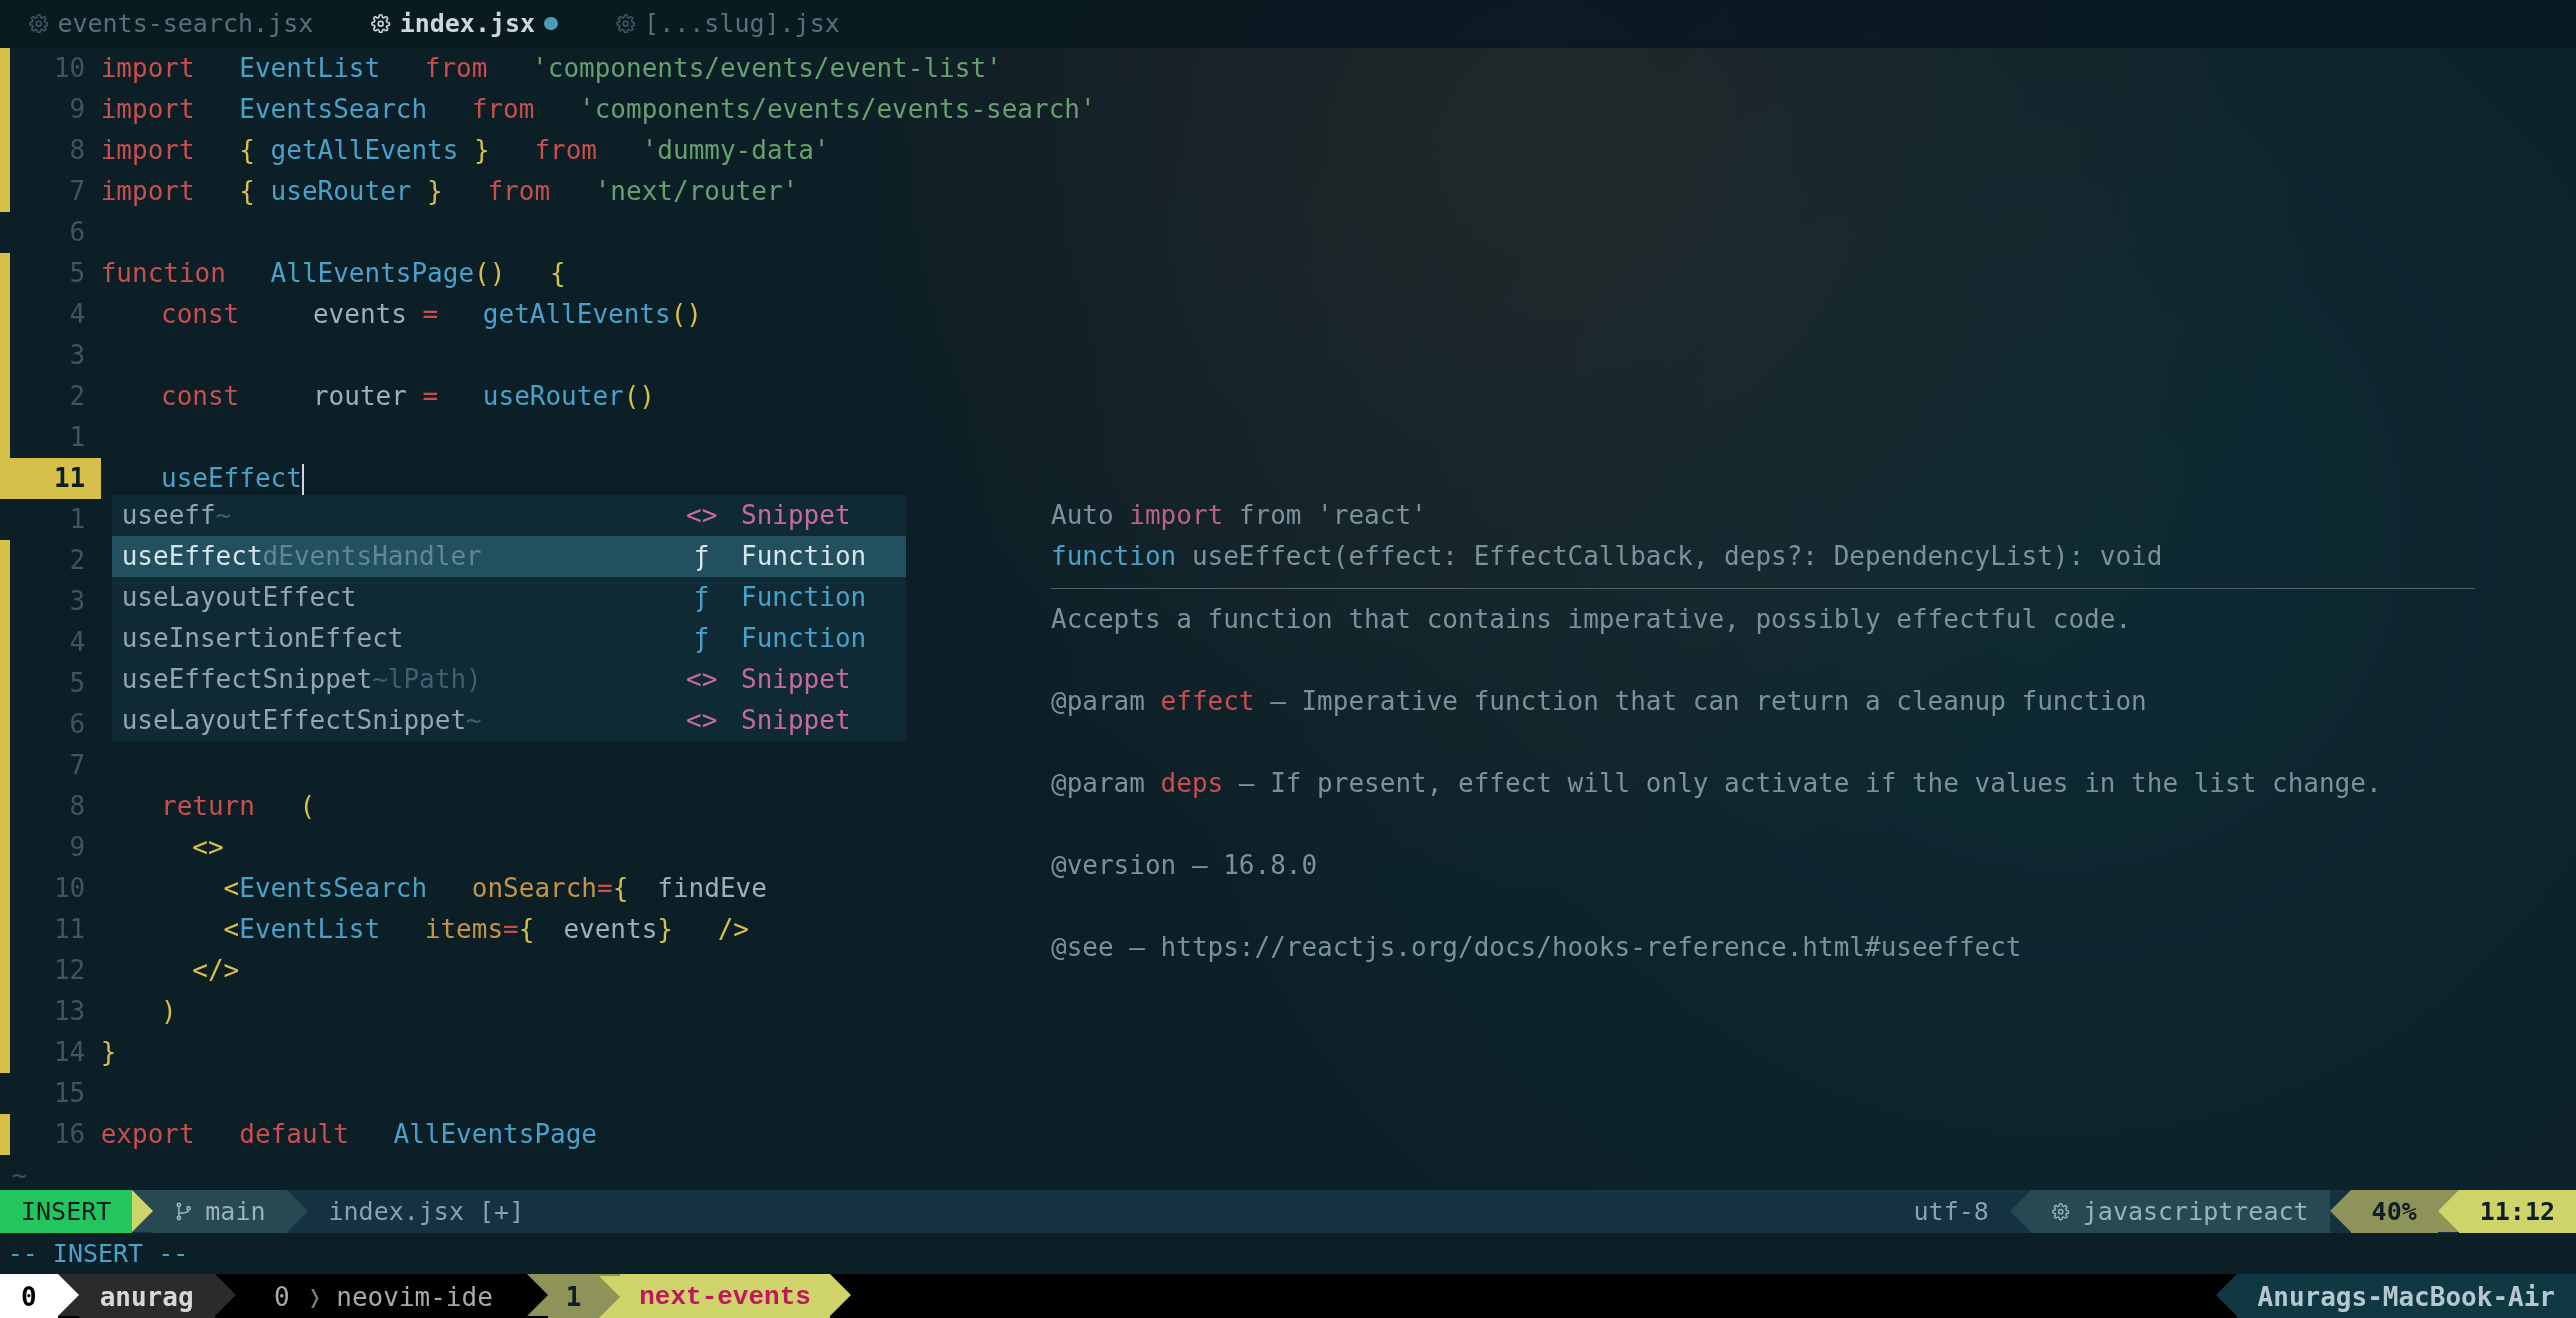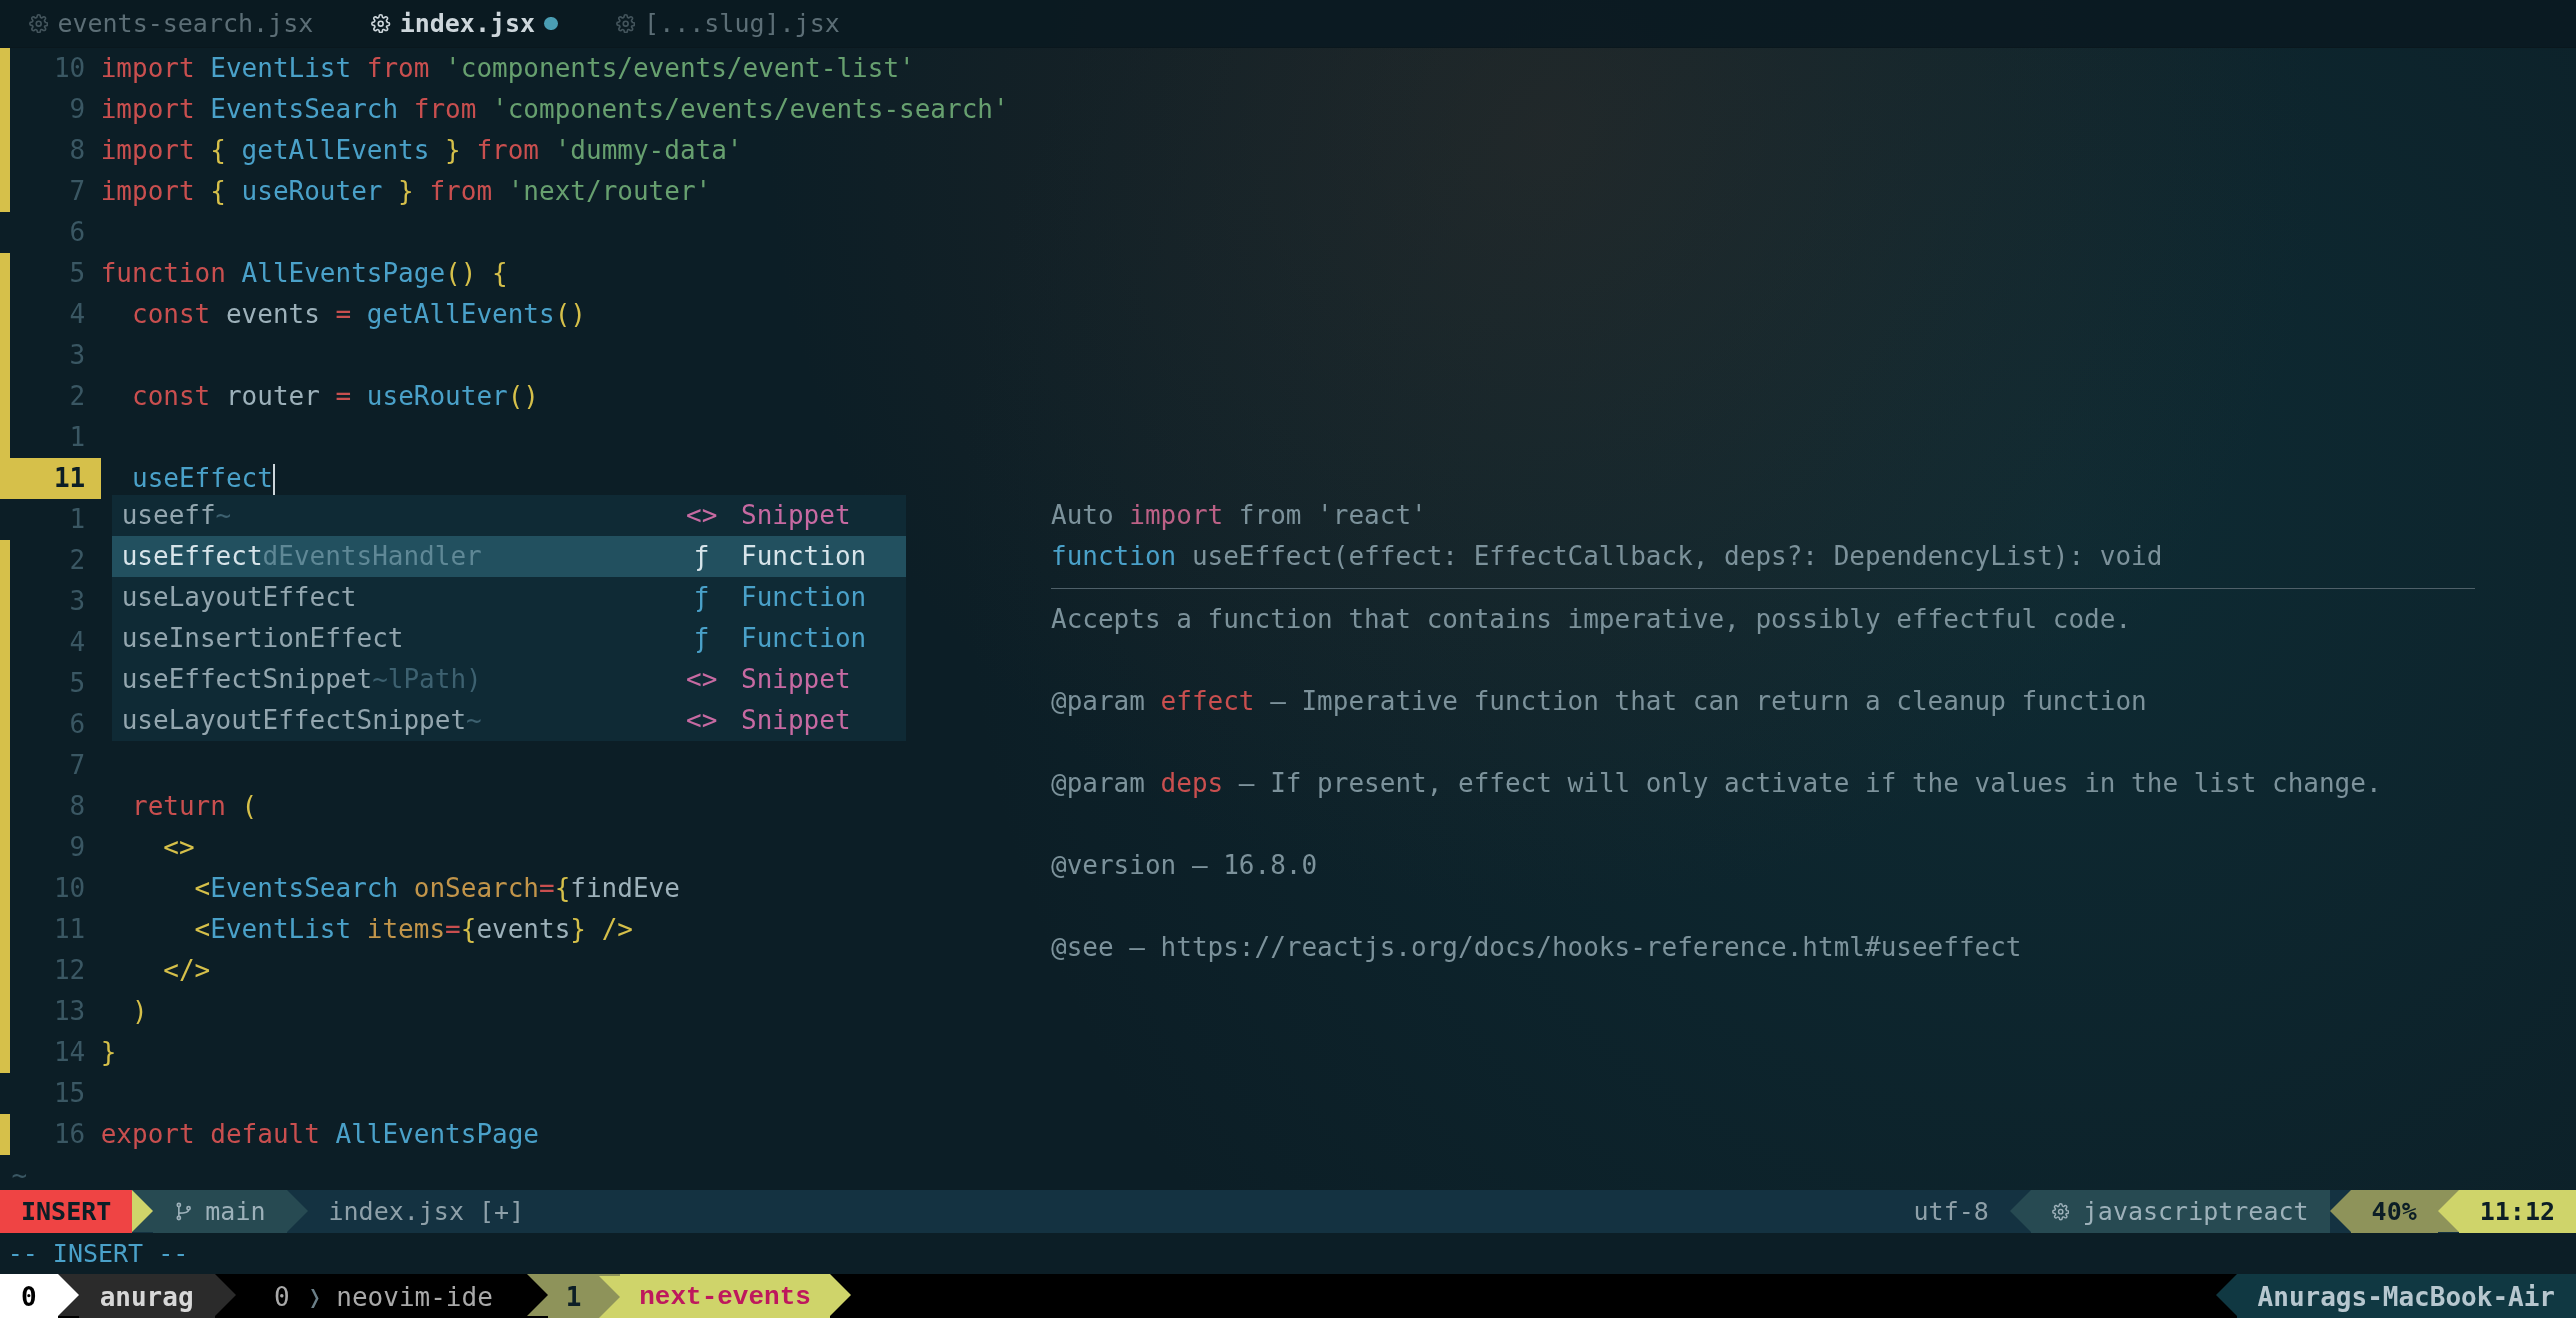--- a/index.html
+++ b/index.html
@@ -81,21 +81,21 @@
   .gutter.current { background: #d6c04a; color: #0c1e26; font-weight: bold; }
   .code {
     flex: 1 1 auto;
     color: #9db1ba;
   }
   
   .kw   { color: #c94f4f; }   
   .ident{ color: #4aa1c9; }   
   .brace{ color: #d6c04a; }   
   .str  { color: #67a06f; }   
-  .pl   { color: #9db1ba; }   
+  .pl   { color: #9db1ba; margin-left: 29px; }   
   .propk{ color: #c2954a; }   
   .cursor-caret { display:inline-block; width:1.9px; background:#cdd6db; height:31px; vertical-align:middle; }
 
   
   .completion-wrap {
     position: absolute;
     left: 112px;
     top: 0;
     display: flex;
     gap: 23px;
@@ -155,21 +155,21 @@
 
   
   .status {
     height: 43px;
     display: flex;
     align-items: stretch;
     font-size: 25px;
     background: #143241;
   }
   .seg { display:flex; align-items:center; padding: 0 21px; white-space: nowrap; }
-  .seg.insert { background: #ef4444; color:#0c1e26; font-weight: bold; }
+  .seg.insert { background: #22c55e; color:#0c1e26; font-weight: normal; }
   .seg.branch { background: #274a52; color:#9db1ba; }
   .seg.file   { background: #143241; color:#8ea0a9; }
   .status .spacer { flex:1 1 auto; }
   .seg.enc    { background: #143241; color:#8ea0a9; }
   .seg.ft     { background: #274a52; color:#9db1ba; }
   .seg.pct    { background: #8e935a; color:#0c1e26; font-weight: bold; }
   .seg.pos    { background: #cfd46a; color:#0c1e26; font-weight: bold; }
   .branch-ico {
     display:inline-block; width:19.4px; height:25px; margin-right:11.6px;
   }

